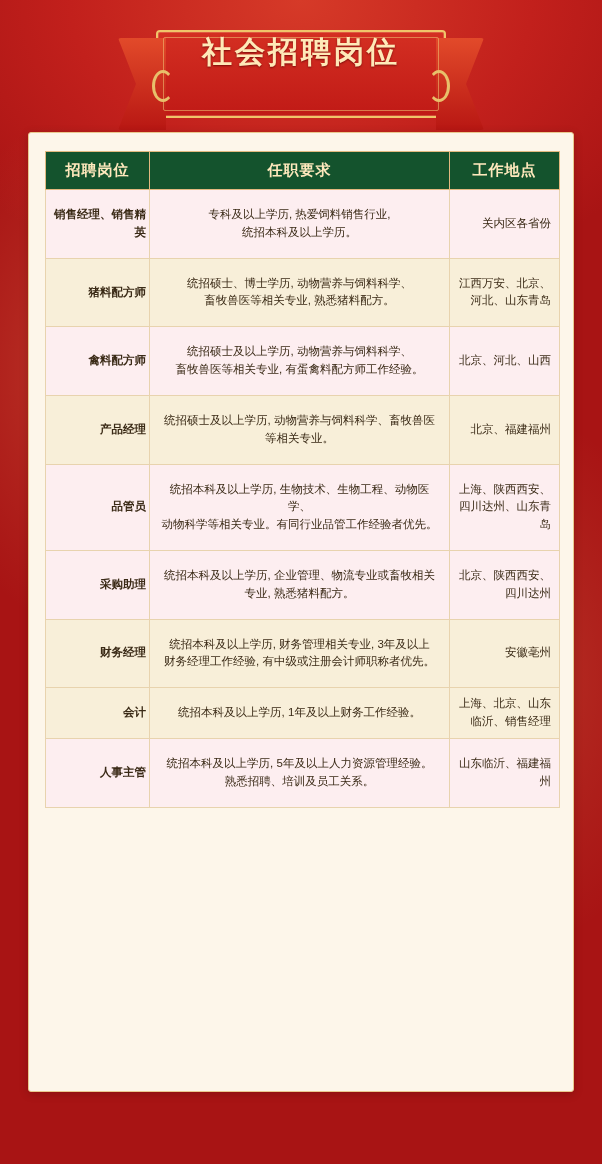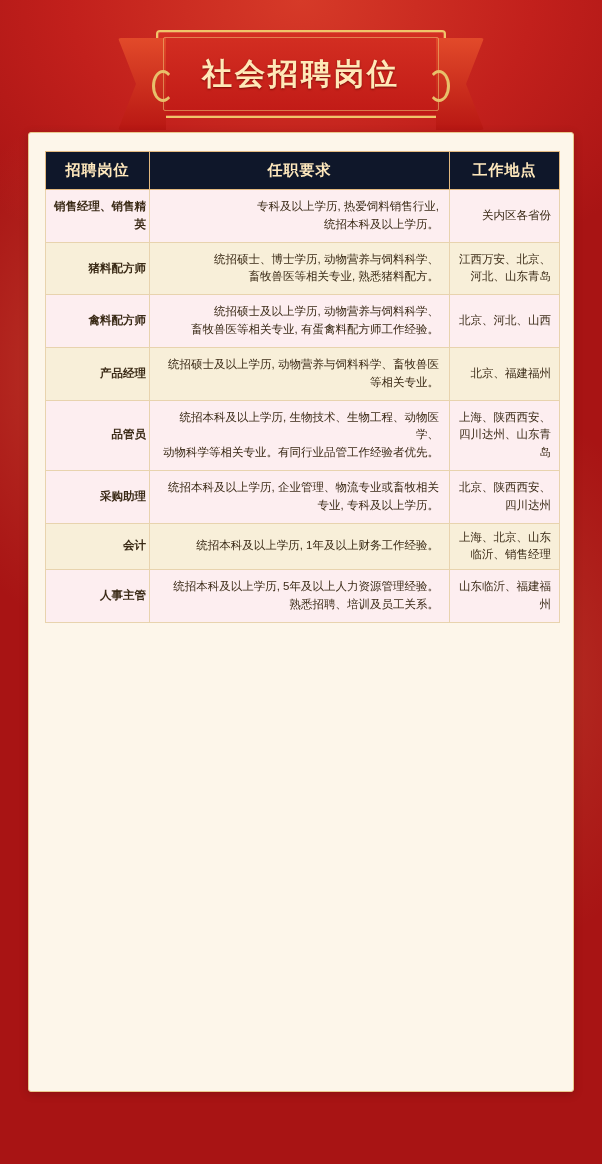--- a/index.html
+++ b/index.html
@@ -47,21 +47,20 @@
   }
   .banner {
     position: relative;
     width: 286px;
     height: 84px;
     background: linear-gradient(180deg, #d42f22 0%, #c01a16 100%);
     border: 2px solid #f0c56a;
     border-radius: 4px;
     box-shadow: 0 0 0 1px rgba(255,220,160,0.25) inset;
     display: flex;
-    align-items: center;
     justify-content: center;
   }
   .banner-inner {
     position: absolute;
     inset: 5px;
     border: 1px solid rgba(240,200,120,0.55);
     border-radius: 2px;
     pointer-events: none;
   }
   .banner-title {
@@ -116,21 +115,21 @@
     box-shadow: 0 2px 10px rgba(0,0,0,0.18);
     padding: 18px 16px;
     box-sizing: border-box;
   }
   table.jobs {
     width: 100%;
     border-collapse: collapse;
     table-layout: fixed;
   }
   table.jobs th {
-    background: #0f172a;
+    background: #14532d;
     color: #ffe9bd;
     font-size: 15px;
     font-weight: bold;
     padding: 9px 4px;
     border: 1px solid #e2b980;
     letter-spacing: 1px;
   }
   table.jobs td {
     border: 1px solid #e8d3ae;
     font-size: 11.5px;
@@ -139,22 +138,22 @@
     vertical-align: middle;
   }
   td.pos {
     text-align: right;
     font-weight: bold;
     font-size: 13px;
     color: #2e1f10;
     padding: 8px 3px;
   }
   td.req {
-    padding: 8px 10px;
-    text-align: right;
+    padding: 16px 10px;
+    text-align: center;
   }
   td.loc {
     padding: 5px 8px;
     text-align: right;
   }
   tr.row-a td { background: #fdeef0; }
   tr.row-b td { background: #f8efd9; }
   col.c1 { width: 104px; }
   col.c2 { width: 300px; }
   col.c3 { width: 110px; }
@@ -230,23 +229,31 @@
             <td class="req">
               <span class="req-line">统招本科及以上学历, 生物技术、生物工程、动物医学、</span>
               <span class="req-line">动物科学等相关专业。有同行业品管工作经验者优先。</span>
             </td>
             <td class="loc">上海、陕西西安、四川达州、山东青岛</td>
           </tr>
           <tr class="row-a">
             <td class="pos">采购助理</td>
             <td class="req">
               <span class="req-line">统招本科及以上学历, 企业管理、物流专业或畜牧相关</span>
-              <span class="req-line">专业, 专科及以上学历。</span>
+              <span class="req-line">专业, 熟悉猪料配方。</span>
             </td>
             <td class="loc">北京、陕西西安、四川达州</td>
+          </tr>
+          <tr class="row-b">
+            <td class="pos">财务经理</td>
+            <td class="req">
+              <span class="req-line">统招本科及以上学历, 财务管理相关专业, 3年及以上</span>
+              <span class="req-line">财务经理工作经验, 有中级或注册会计师职称者优先。</span>
+            </td>
+            <td class="loc">安徽亳州</td>
           </tr>
           <tr class="row-b">
             <td class="pos">会计</td>
             <td class="req">
               <span class="req-line">统招本科及以上学历, 1年及以上财务工作经验。</span>
             </td>
             <td class="loc">上海、北京、山东临沂、销售经理</td>
           </tr>
           <tr class="row-a">
             <td class="pos">人事主管</td>

